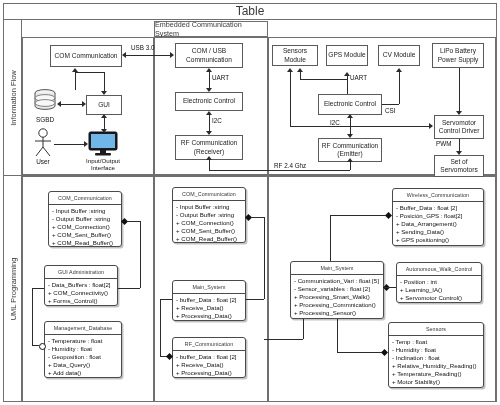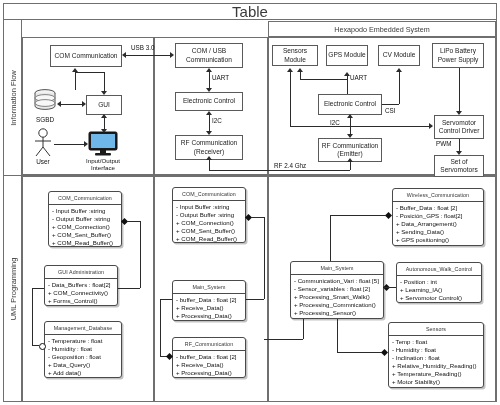--- a/index.html
+++ b/index.html
@@ -3,21 +3,21 @@
 <meta charset="utf-8">
 <style>
   html,body{margin:0;padding:0;background:#ffffff;}
   body{font-family:"Liberation Sans","DejaVu Sans",sans-serif;}
   #root{position:relative;width:500px;height:405px;overflow:hidden;background:#fff;}
 
   
   .outer{position:absolute;left:3px;top:3px;width:494px;height:399px;border:1px solid #6f6f6f;box-sizing:border-box;}
   .table-title{position:absolute;left:3px;top:3px;width:494px;height:17px;
        display:flex;align-items:center;justify-content:center;
-       font-size:15px;color:#3a3a3a;border-bottom:1px solid #6f6f6f;box-sizing:border-box;}
+       font-size:12px;color:#3a3a3a;border-bottom:1px solid #6f6f6f;box-sizing:border-box;}
 
   
   .vlane{position:absolute;left:4px;width:18px;border-right:1px solid #6f6f6f;box-sizing:border-box;}
   .vlane span{position:absolute;left:50%;top:50%;transform:translate(-50%,-50%) rotate(-90deg);
        white-space:nowrap;font-size:7.5px;color:#3a3a3a;}
 
   .lane-div{position:absolute;left:3px;width:494px;height:0;border-top:1px solid #6f6f6f;}
 
   
   .colhead{position:absolute;height:16px;border:1px solid #6f6f6f;box-sizing:border-box;
@@ -67,21 +67,21 @@
   <div class="table-title">Table</div>
 
   <div class="vlane" style="top:20px;height:155px;">
     <span>Information Flow</span>
   </div>
   <div class="vlane" style="top:175px;height:227px;">
     <span>UML Programming</span>
   </div>
   <div class="lane-div" style="top:175px;"></div>
 
-  <div class="colhead" style="left:268px;top:21px;width:228px;">Hexapodo Embedded System</div>
+  <div class="colhead" style="left:154px;top:21px;width:114px;">Embedded Communication System</div>
 
   <div class="colbody" style="left:22px;top:37px;width:132px;height:138px;"></div>
   <div class="colbody" style="left:154px;top:37px;width:114px;height:138px;"></div>
   <div class="colbody" style="left:268px;top:37px;width:228px;height:138px;"></div>
 
   <div class="colbody" style="left:22px;top:176px;width:132px;height:226px;"></div>
   <div class="colbody" style="left:154px;top:176px;width:114px;height:226px;"></div>
   <div class="colbody" style="left:268px;top:176px;width:228px;height:226px;"></div>
 
   <div class="blk" style="left:50px;top:45px;width:72px;height:22px;">COM Communication</div>

